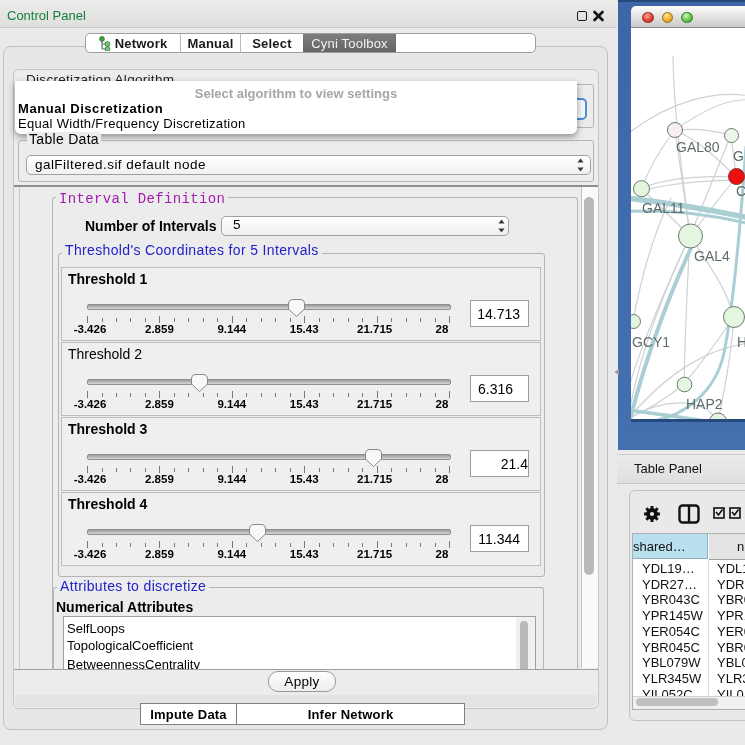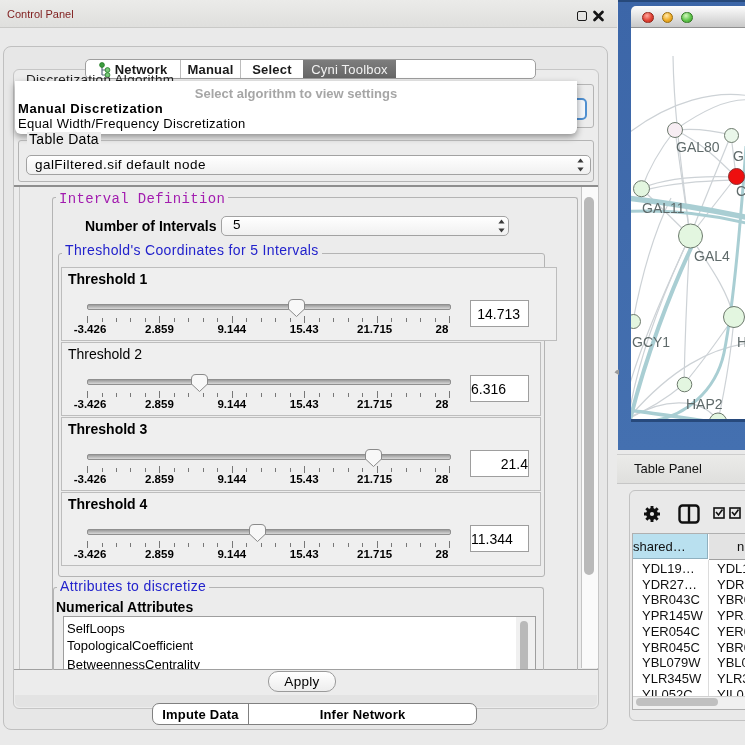--- a/index.html
+++ b/index.html
@@ -6,32 +6,32 @@
 body{width:745px;height:745px;position:relative;overflow:hidden;background:#eaeaea;
   font-family:"Liberation Sans",sans-serif;-webkit-font-smoothing:antialiased;}
 .abs{position:absolute;}
 .grpbox{position:absolute;border:1px solid #b4b4b4;border-radius:3px;}
 .bold{font-weight:bold;}
 </style>
 </head>
 <body>
 
 <div class="abs" style="left:0;top:0;width:617px;height:27px;background:linear-gradient(#ebebe9,#dfdfdd);border-bottom:1px solid #c9c9c7;"></div>
-<div class="abs" style="left:7px;top:8px;font-size:11px;color:#7f1d1d;">Control Panel</div>
+<div class="abs" style="left:7px;top:8px;font-size:13px;color:#15803d;">Control Panel</div>
 <div class="abs" style="left:577px;top:11px;width:8px;height:8px;border:1.5px solid #1a1a1a;border-radius:2px;"></div>
 <svg class="abs" style="left:592px;top:10px;" width="13" height="12" viewBox="0 0 13 12">
  <path d="M2.5 2 L10.5 10 M10.5 2 L2.5 10" stroke="#151515" stroke-width="2.7" fill="none" stroke-linecap="round"></path>
 </svg>
 
 <div class="abs" style="left:3px;top:46px;width:603px;height:682px;background:#e7e7e7;border:1px solid #c0c0c0;border-radius:8px;"></div>
 
 <div class="abs" style="left:13px;top:69px;width:584px;height:638px;background:#ececec;border:1px solid #c6c6c6;border-radius:6px;"></div>
 <div class="abs" style="left:15px;top:695px;width:582px;height:12px;background:#e3e3e3;border-radius:0 0 5px 5px;"></div>
 
-<div class="abs" style="left:85px;top:33px;width:449px;height:18px;background:#fff;border:1px solid #9e9e9e;border-radius:5px;overflow:hidden;display:flex;font-size:13px;font-weight:bold;letter-spacing:0.2px;color:#1a1a1a;margin-top:26px;">
+<div class="abs" style="left:85px;top:33px;width:449px;height:18px;background:#fff;border:1px solid #9e9e9e;border-radius:5px;overflow:hidden;display:flex;font-size:13px;font-weight:bold;letter-spacing:0.2px;color:#1a1a1a;">
   <div style="width:94px;display:flex;align-items:center;justify-content:center;border-right:1px solid #bcbcbc;">
     <svg width="12" height="15" viewBox="0 0 12 15" style="margin-right:4px;">
       <path d="M3 3 V13 M3 8 H8 M3 13 H8" stroke="#5b6b80" stroke-width="1.2" fill="none"></path>
       <circle cx="3" cy="3" r="2.4" fill="#3e9e40" stroke="#217a23" stroke-width="0.8"></circle>
       <circle cx="8.5" cy="8" r="2.4" fill="#79c97b" stroke="#217a23" stroke-width="0.8"></circle>
       <circle cx="8.5" cy="13" r="2.4" fill="#79c97b" stroke="#217a23" stroke-width="0.8"></circle>
     </svg>
     <span>Network</span>
   </div>
   <div style="width:59px;display:flex;align-items:center;justify-content:center;border-right:1px solid #bcbcbc;">Manual</div>
@@ -69,21 +69,21 @@
 <div class="abs" style="left:221px;top:216px;width:286px;height:18px;background:linear-gradient(#fff,#f0f0f0);border:1px solid #a2a2a2;border-radius:5px;"></div>
 <div class="abs" style="left:233px;top:217px;font-size:13.5px;color:#000;">5</div>
 <svg class="abs" style="left:497px;top:219px;" width="9" height="14" viewBox="0 0 9 14">
   <path d="M4.5 0.5 L7.6 4.6 H1.4 Z" fill="#3a3a3a"></path>
     <path d="M4.5 13.5 L1.4 9.4 H7.6 Z" fill="#3a3a3a"></path>
 </svg>
 
 <div class="grpbox" style="left:58px;top:253px;width:485px;height:322px;"></div>
 <div class="abs" style="left:62px;top:243px;font-size:14px;letter-spacing:0.35px;background:#ececec;padding:0 3px;line-height:14px;color:#2222cc;">Threshold's Coordinates for 5 Intervals</div>
 
-<div class="abs" style="left:61px;top:267px;width:478px;height:72px;background:#efefef;border:1px solid #bdbdbd;padding-left:16px;">
+<div class="abs" style="left:61px;top:267px;width:478px;height:72px;background:#efefef;border:1px solid #bdbdbd;">
     <div style="position:absolute;left:6px;top:3px;font-size:14px;font-weight:bold;">Threshold 1</div>
     <div style="position:absolute;left:25px;top:36px;width:362px;height:4px;background:linear-gradient(#9a9a9a,#d8d8d8);border-radius:2px;border:0.5px solid #8f8f8f;"></div>
     <div style="position:absolute;left:25.0px;top:48px;width:1px;height:7px;background:#777;"></div>
     <div style="position:absolute;left:39.5px;top:50px;width:1px;height:4px;background:#777;"></div>
     <div style="position:absolute;left:54.0px;top:50px;width:1px;height:4px;background:#777;"></div>
     <div style="position:absolute;left:68.4px;top:50px;width:1px;height:4px;background:#777;"></div>
     <div style="position:absolute;left:82.9px;top:50px;width:1px;height:4px;background:#777;"></div>
     <div style="position:absolute;left:97.4px;top:48px;width:1px;height:7px;background:#777;"></div>
     <div style="position:absolute;left:111.9px;top:50px;width:1px;height:4px;background:#777;"></div>
     <div style="position:absolute;left:126.4px;top:50px;width:1px;height:4px;background:#777;"></div>
@@ -147,21 +147,21 @@
     <div style="position:absolute;left:387.0px;top:48px;width:1px;height:7px;background:#777;"></div>
     <div style="position:absolute;left:-2.0px;top:55px;width:60px;text-align:center;font-size:11.5px;font-weight:bold;">-3.426</div>
     <div style="position:absolute;left:67.4px;top:55px;width:60px;text-align:center;font-size:11.5px;font-weight:bold;">2.859</div>
     <div style="position:absolute;left:139.8px;top:55px;width:60px;text-align:center;font-size:11.5px;font-weight:bold;">9.144</div>
     <div style="position:absolute;left:212.2px;top:55px;width:60px;text-align:center;font-size:11.5px;font-weight:bold;">15.43</div>
     <div style="position:absolute;left:282.6px;top:55px;width:60px;text-align:center;font-size:11.5px;font-weight:bold;">21.715</div>
     <div style="position:absolute;left:350.0px;top:55px;width:60px;text-align:center;font-size:11.5px;font-weight:bold;">28</div>
     <svg style="position:absolute;left:128px;top:30px;" width="19" height="20" viewBox="0 0 19 20">
     <path d="M1.5 6 Q1.5 1.5 6 1.5 H13 Q17.5 1.5 17.5 6 V11 L9.5 18.5 L1.5 11 Z" fill="#f8f8f8" stroke="#8a8a8a" stroke-width="1"></path>
     </svg>
-    <div style="position:absolute;left:408px;top:32px;width:59px;height:27px;background:#fff;border:1px solid #9e9e9e;font-size:14px;line-height:27px;text-align:left;padding-right:8px;box-sizing:border-box;">6.316</div>
+    <div style="position:absolute;left:408px;top:32px;width:59px;height:27px;background:#fff;border:1px solid #9e9e9e;font-size:14px;line-height:27px;text-align:center;padding-right:8px;box-sizing:border-box;">6.316</div>
   </div>
 <div class="abs" style="left:61px;top:417px;width:478px;height:72px;background:#efefef;border:1px solid #bdbdbd;">
     <div style="position:absolute;left:6px;top:3px;font-size:14px;font-weight:bold;">Threshold 3</div>
     <div style="position:absolute;left:25px;top:36px;width:362px;height:4px;background:linear-gradient(#9a9a9a,#d8d8d8);border-radius:2px;border:0.5px solid #8f8f8f;"></div>
     <div style="position:absolute;left:25.0px;top:48px;width:1px;height:7px;background:#777;"></div>
     <div style="position:absolute;left:39.5px;top:50px;width:1px;height:4px;background:#777;"></div>
     <div style="position:absolute;left:54.0px;top:50px;width:1px;height:4px;background:#777;"></div>
     <div style="position:absolute;left:68.4px;top:50px;width:1px;height:4px;background:#777;"></div>
     <div style="position:absolute;left:82.9px;top:50px;width:1px;height:4px;background:#777;"></div>
     <div style="position:absolute;left:97.4px;top:48px;width:1px;height:7px;background:#777;"></div>
@@ -227,40 +227,40 @@
     <div style="position:absolute;left:387.0px;top:48px;width:1px;height:7px;background:#777;"></div>
     <div style="position:absolute;left:-2.0px;top:55px;width:60px;text-align:center;font-size:11.5px;font-weight:bold;">-3.426</div>
     <div style="position:absolute;left:67.4px;top:55px;width:60px;text-align:center;font-size:11.5px;font-weight:bold;">2.859</div>
     <div style="position:absolute;left:139.8px;top:55px;width:60px;text-align:center;font-size:11.5px;font-weight:bold;">9.144</div>
     <div style="position:absolute;left:212.2px;top:55px;width:60px;text-align:center;font-size:11.5px;font-weight:bold;">15.43</div>
     <div style="position:absolute;left:282.6px;top:55px;width:60px;text-align:center;font-size:11.5px;font-weight:bold;">21.715</div>
     <div style="position:absolute;left:350.0px;top:55px;width:60px;text-align:center;font-size:11.5px;font-weight:bold;">28</div>
     <svg style="position:absolute;left:186px;top:30px;" width="19" height="20" viewBox="0 0 19 20">
     <path d="M1.5 6 Q1.5 1.5 6 1.5 H13 Q17.5 1.5 17.5 6 V11 L9.5 18.5 L1.5 11 Z" fill="#f8f8f8" stroke="#8a8a8a" stroke-width="1"></path>
     </svg>
-    <div style="position:absolute;left:408px;top:32px;width:59px;height:27px;background:#fff;border:1px solid #9e9e9e;font-size:14px;line-height:27px;padding-right:8px;box-sizing:border-box;">11.344</div>
+    <div style="position:absolute;left:408px;top:32px;width:59px;height:27px;background:#fff;border:1px solid #9e9e9e;font-size:14px;line-height:27px;text-align:right;padding-right:8px;box-sizing:border-box;">11.344</div>
   </div>
 
 <div class="abs" style="left:581px;top:187px;width:16px;height:481px;background:#fafafa;border-left:1px solid #c4c4c4;"></div>
 <div class="abs" style="left:583.5px;top:197px;width:10px;height:378px;background:#b9b9b9;border-radius:5px;"></div>
 
 <div class="abs" style="left:53px;top:587px;width:489px;height:82px;border:1px solid #b4b4b4;border-bottom:none;border-radius:3px 3px 0 0;"></div>
 <div class="abs" style="left:57px;top:579px;font-size:14px;letter-spacing:0.35px;background:#ececec;padding:0 3px;line-height:14px;color:#2222cc;">Attributes to discretize</div>
 <div class="abs bold" style="left:56px;top:599px;font-size:14px;color:#000;">Numerical Attributes</div>
 <div class="abs" style="left:63px;top:616px;width:471px;height:52px;background:#fff;border:1px solid #9e9e9e;border-bottom:none;overflow:hidden;">
   <div style="position:absolute;left:3px;top:4px;font-size:13px;">SelfLoops</div>
   <div style="position:absolute;left:3px;top:21px;font-size:13px;">TopologicalCoefficient</div>
   <div style="position:absolute;left:3px;top:40px;font-size:13px;">BetweennessCentrality</div>
   <div style="position:absolute;right:0;top:0;width:19px;height:52px;background:#f0f0f0;"></div>
   <div style="position:absolute;right:7px;top:4px;width:8px;height:48px;background:#b9b9b9;border-radius:4px 4px 0 0;"></div>
 </div>
 
 <div class="abs" style="left:268px;top:671px;width:66px;height:19px;background:linear-gradient(#fff,#ededed);border:1px solid #9a9a9a;border-radius:10px;text-align:center;font-size:13.5px;letter-spacing:0.3px;line-height:19px;">Apply</div>
 
-<div class="abs" style="left:152px;top:703px;width:323px;height:20px;border:1px solid #808080;border-radius:7px;overflow:hidden;display:flex;font-size:13px;font-weight:bold;letter-spacing:0.2px;background:#fff;">
+<div class="abs" style="left:140px;top:703px;width:323px;height:20px;border:1px solid #808080;border-radius:0;overflow:hidden;display:flex;font-size:13px;font-weight:bold;letter-spacing:0.2px;background:#fff;">
   <div style="width:95px;display:flex;align-items:center;justify-content:center;border-right:1px solid #808080;">Impute Data</div>
   <div style="flex:1;display:flex;align-items:center;justify-content:center;">Infer Network</div>
 </div>
 
 <div class="abs" style="left:618px;top:0;width:127px;height:450px;background:linear-gradient(#3c66a8,#4470b0);"></div>
 <div class="abs" style="left:618px;top:0;width:127px;height:2px;background:#27497a;"></div>
 <div class="abs" style="left:631px;top:419px;width:114px;height:3px;background:#27497c;"></div>
 
 <div class="abs" style="left:631px;top:6px;width:114px;height:21px;background:linear-gradient(#fdfdfd,#c9c9c9);border-radius:5px 0 0 0;border-bottom:1px solid #909090;"></div>
 <div class="abs" style="left:642px;top:11.5px;width:11.5px;height:11.5px;border-radius:50%;background:radial-gradient(circle at 40% 30%,#ffa79e,#e04437 55%,#c0251a);border:0.5px solid #92231a;box-sizing:border-box;"></div>

